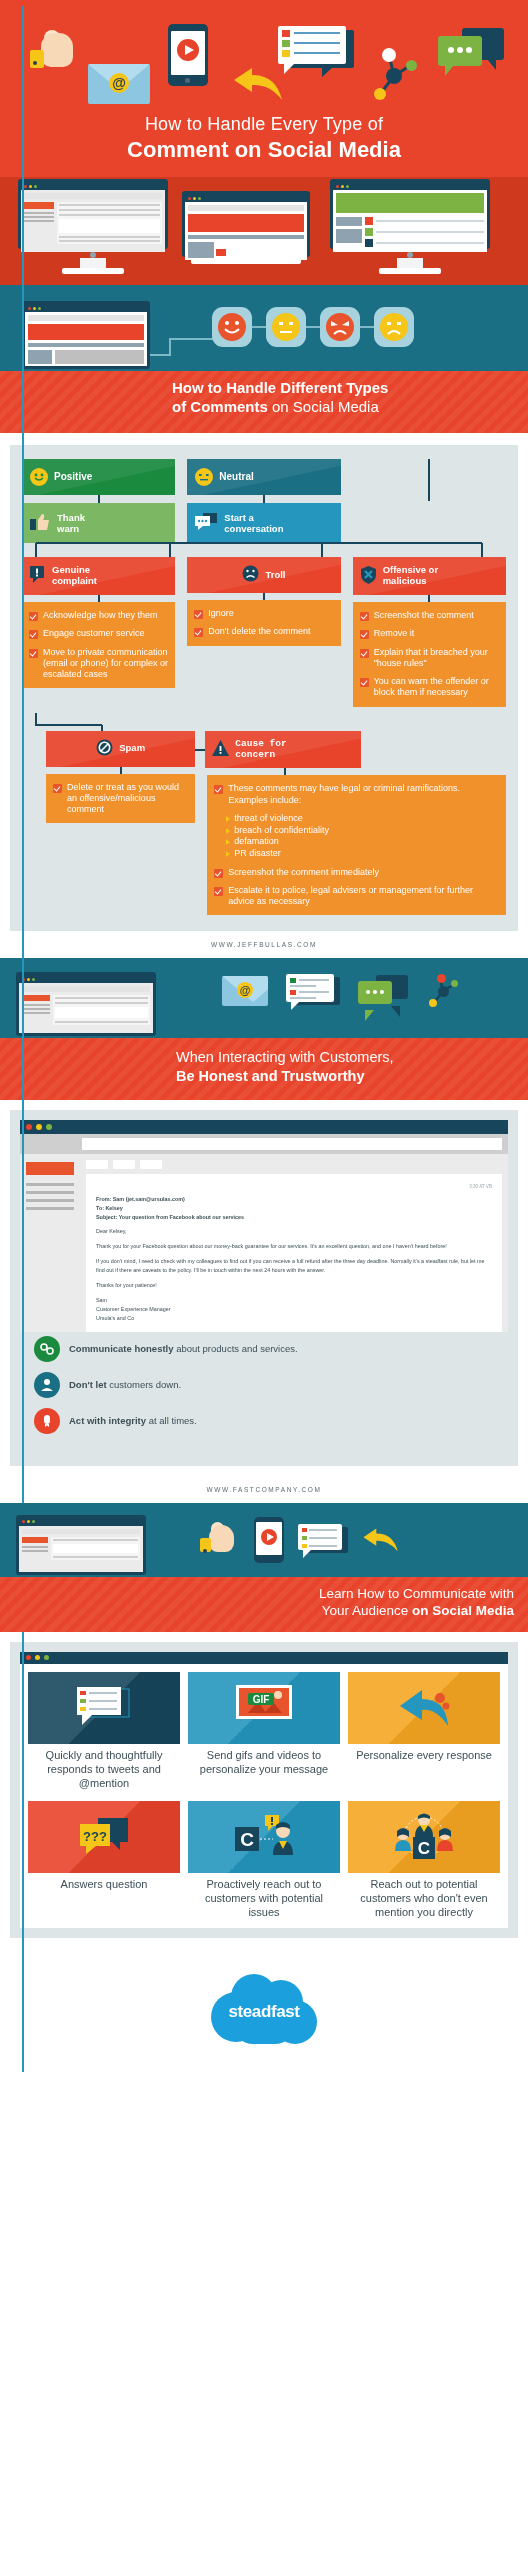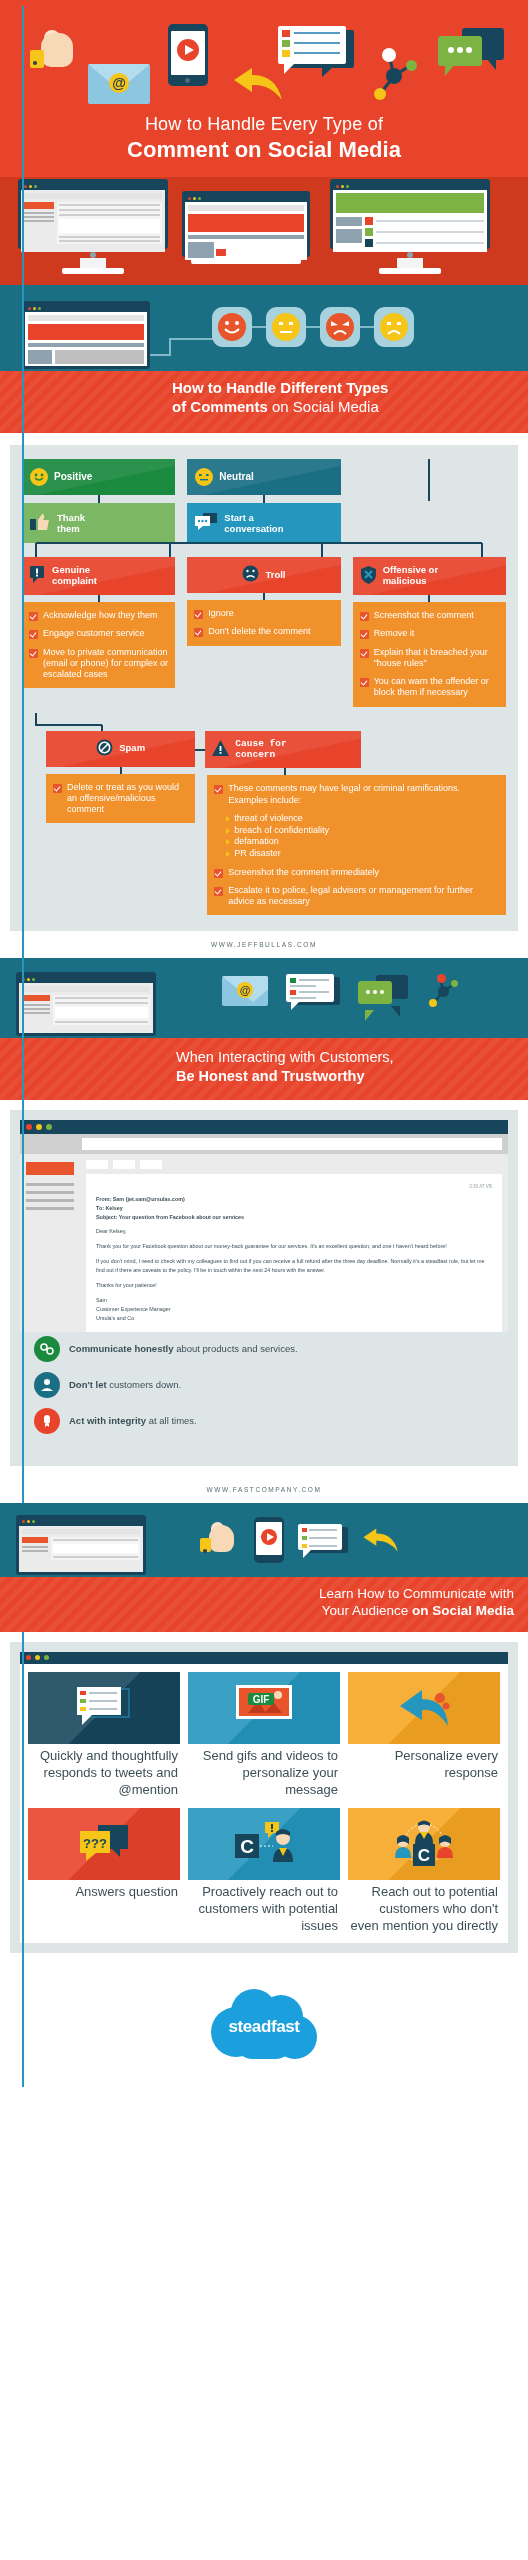--- a/index.html
+++ b/index.html
@@ -160,21 +160,21 @@
   .head3 b{font-weight:bold;}
 
   .cards-wrap { background:#dde5e7; margin:10px; padding:10px; }
   .cards-top { background:#17465c; height:12px; display:flex; align-items:center; gap:4px; padding-left:6px; }
   .cards-top i{width:5px;height:5px;border-radius:50%;display:block;}
   .cards { background:#fff; padding:8px; }
   .grid { display:grid; grid-template-columns:repeat(3,1fr); gap:8px; }
   .cell { text-align:center; }
   .tile { height:72px; position:relative; overflow:hidden; display:flex; align-items:center; justify-content:center; }
   .tile:after{content:"";position:absolute;left:0;top:0;width:100%;height:100%;background:linear-gradient(135deg,rgba(255,255,255,.10) 0 50%, rgba(0,0,0,.055) 50% 100%);}
-  .cap { font-size:13px; color:#3d4f57; line-height:1.3; padding:4px 2px 0;text-align:right; }
+  .cap { font-size:11px; color:#3d4f57; line-height:1.3; padding:4px 2px 0; }
 
   
   .footer { background:#fff; padding:18px 0 26px; display:flex; justify-content:center; }
   .sf { width:122px; height:86px; position:relative; }
   .sf .cl { position:absolute; background:#1ca0dd; border-radius:50%; }
   .sf .txt { position:absolute; left:0; right:0; top:36px; text-align:center; color:#fff; font-size:17px; font-weight:bold; letter-spacing:-.4px; }
 </style>
 </head>
 <body>
 
@@ -411,21 +411,21 @@
             <span>Positive</span>
           </div>
           <div class="conn-v" style="height:8px"></div>
           <div class="act a-green">
             <span style="flex:none;">
               <svg width="20" height="18">
                   <rect x="0" y="6" width="6" height="11" fill="#17465c"></rect>
                   <path d="M8 17 L8 7 L12 1 Q15 1 14 5 L13 7 L19 7 L17 17 Z" fill="#f7d9b8"></path>
                 </svg>
             </span>
-            <span><span>Thank</span><br><span>them</span></span>
+            <span><span>Thank</span><br><span>warn</span></span>
           </div>
         </div>
 
         <div class="col">
           <div class="hdr h-blue">
             <div class="fcircle">
               <svg width="18" height="18">
                   <rect x="4" y="6" width="2.6" height="2" fill="#1b6f84"></rect>
                   <rect x="11" y="6" width="2.6" height="2" fill="#1b6f84"></rect>
                   <rect x="5" y="11" width="8" height="1.4" fill="#1b6f84"></rect>

